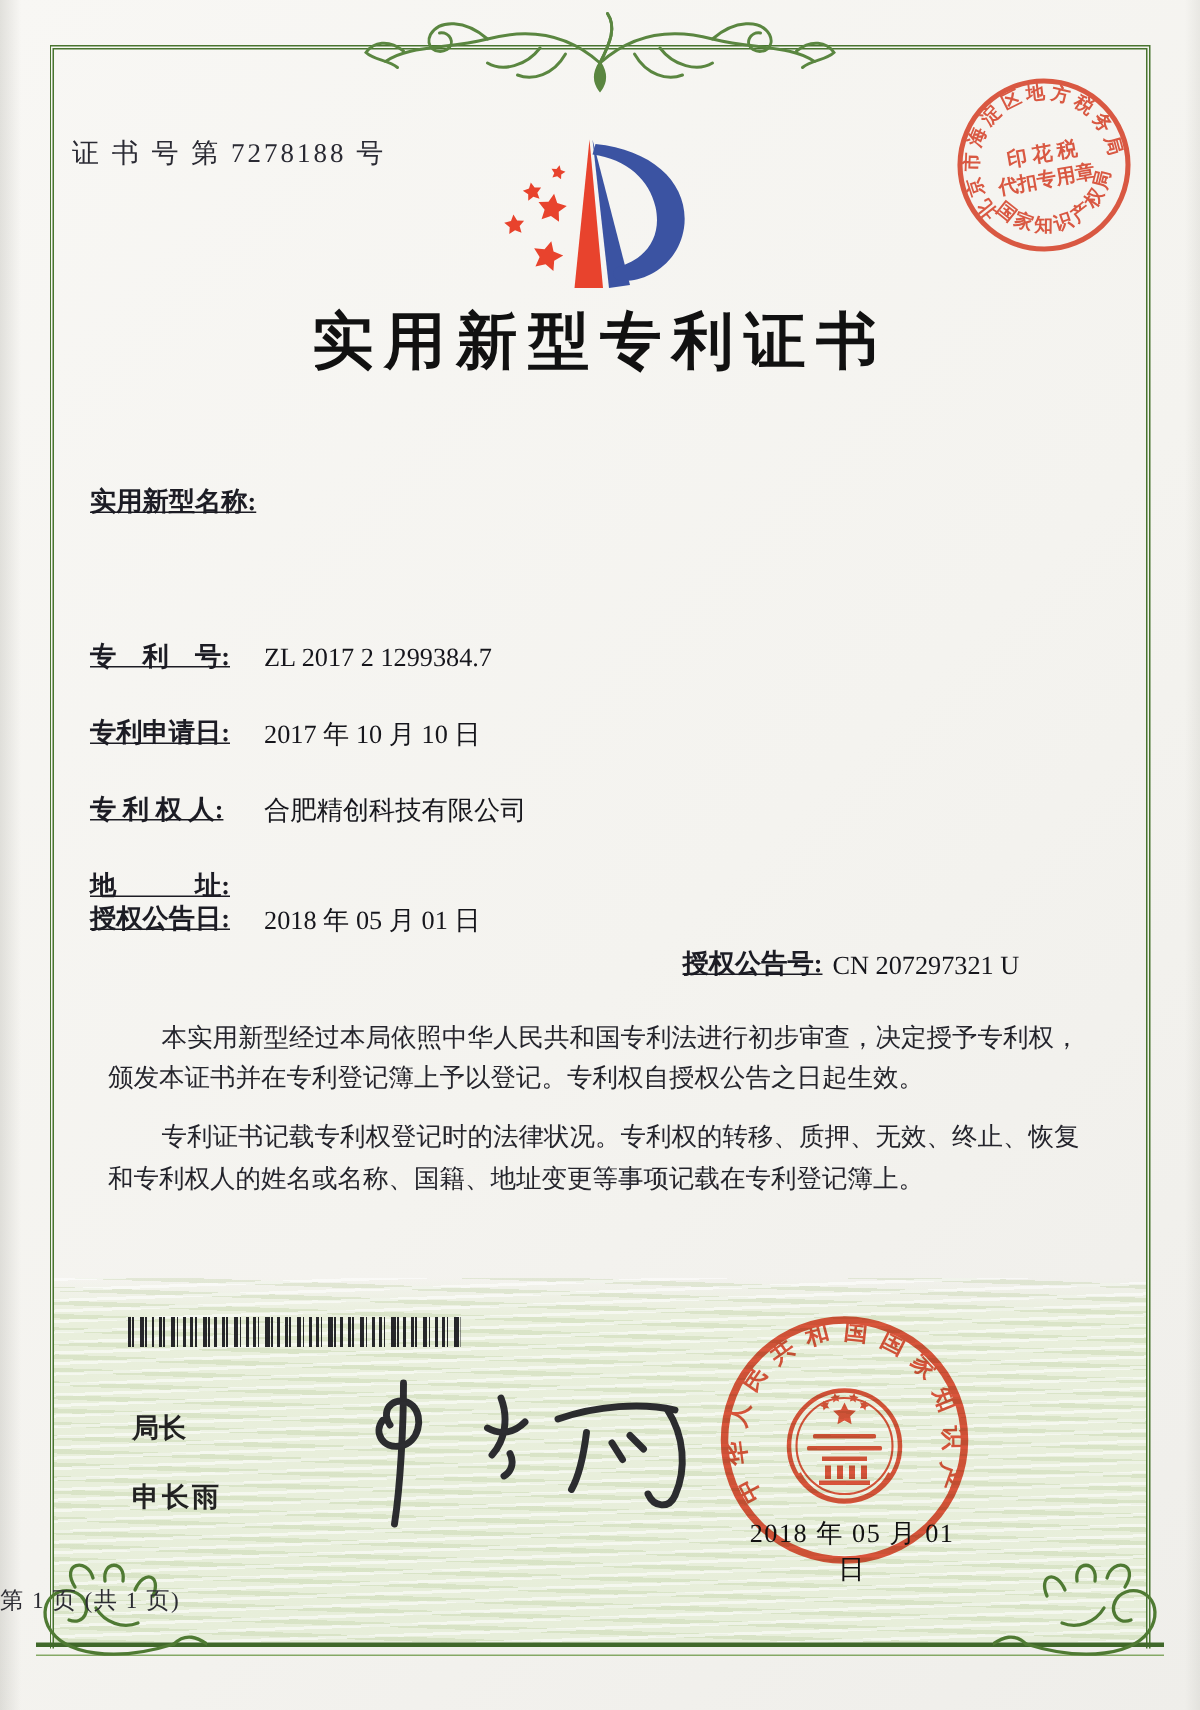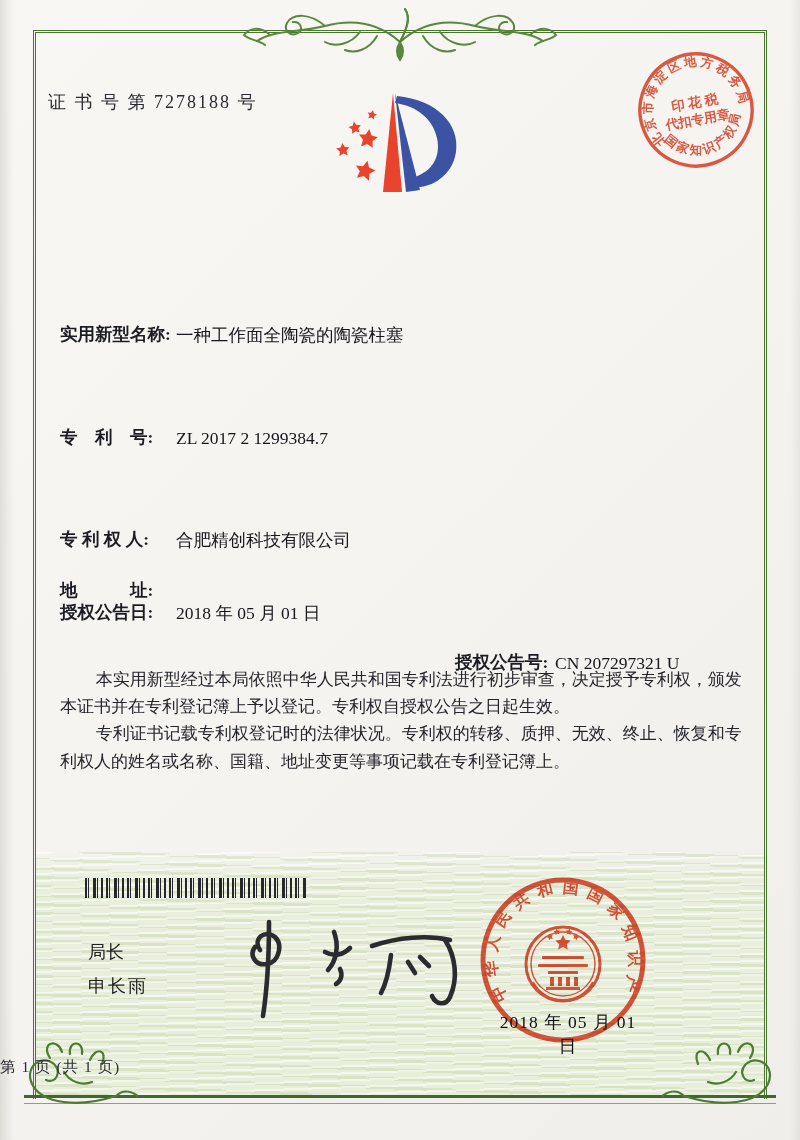--- a/index.html
+++ b/index.html
@@ -19,36 +19,36 @@
   
   .tint{position:absolute;left:36px;right:36px;top:852px;height:243px;
     background:
       repeating-linear-gradient(178deg,rgba(255,255,255,.55) 0 2px,rgba(0,0,0,0) 2px 7px),
       repeating-linear-gradient(2deg,rgba(173,196,140,.25) 0 3px,rgba(0,0,0,0) 3px 9px),
       linear-gradient(180deg,rgba(233,239,220,0) 0,#e9efdc 26px,#e7eeda 100%);}
   .cert-no{position:absolute;left:48px;top:90px;font-size:18px;letter-spacing:2px;color:#2a2a33;}
   .title{position:absolute;left:0;right:0;top:200px;text-align:center;
     font-size:41px;font-weight:700;letter-spacing:7px;color:#111;}
   .row{position:absolute;left:60px;display:flex;align-items:flex-start;font-size:17.5px;}
-  .lbl{width:116px;flex:0 0 116px;font-weight:600;color:#1c1c24;}
+  .lbl{width:116px;flex:0 0 116px;font-weight:600;color:#1c1c24;text-decoration:underline;}
   .val{color:#16161c;white-space:pre-line;max-width:500px;line-height:1.55;}
-  .grant2{position:absolute;left:455px;display:flex;font-size:17.5px;margin-top:20px;}
+  .grant2{position:absolute;left:455px;display:flex;font-size:17.5px;}
   .grant2 .lbl{width:100px;flex:0 0 100px;}
   .paras{position:absolute;left:60px;width:688px;top:666px;font-size:17px;line-height:1.6;color:#24242c;}
-  .paras p{margin:0;text-indent:2.1em;}
+  .paras p{margin:12px;text-indent:2.1em;}
   .barcode{position:absolute;left:85px;top:878px;width:222px;height:20px;opacity:.92;
     background:repeating-linear-gradient(90deg,
       #15151a 0 2px,rgba(0,0,0,0) 2px 3px,
       #15151a 3px 4px,rgba(0,0,0,0) 4px 8px,
       #15151a 8px 11px,rgba(0,0,0,0) 11px 12px,
       #15151a 12px 13px,rgba(0,0,0,0) 13px 16px,
       #15151a 16px 18px,rgba(0,0,0,0) 18px 21px);}
   .signoff{position:absolute;left:88px;top:940px;font-family:"Liberation Sans","DejaVu Sans",sans-serif;
-    font-weight:400;font-size:18px;color:#222;}
-  .signoff .name{margin-top:10px;letter-spacing:2px;}
+    font-weight:700;font-size:18px;color:#222;}
+  .signoff .name{margin-top:22px;letter-spacing:2px;}
   .signature{position:absolute;left:222px;top:912px;}
   .seal{position:absolute;mix-blend-mode:multiply;}
   .seal-date{position:absolute;left:492px;top:1010px;width:152px;text-align:center;
     font-size:17.5px;letter-spacing:1px;color:#111;z-index:5;}
   .footer{position:absolute;left:0;right:0;top:1057px;text-align:left;font-size:15.5px;color:#2c2c33;letter-spacing:1px;}
   .ornament{position:absolute;color:#587f38;}
   svg text{font-family:"Liberation Serif","DejaVu Serif",serif;}
 </style>
 </head>
 <body>
@@ -113,28 +113,32 @@
     <path d="M70,6 C110,10 133,34 129,62 C125,88 101,99 86,97 C81,96 80,90 85,88 C106,82 114,66 110,48 C106,30 91,16 68,13 Z" fill="#3b53a2"></path>
     <g fill="#e8432d">
       <use href="#st" transform="translate(45,25) scale(5) rotate(12)"></use>
       <use href="#st" transform="translate(28,38) scale(6.5) rotate(-10)"></use>
       <use href="#st" transform="translate(41,49) scale(10) rotate(8)"></use>
       <use href="#st" transform="translate(16,60) scale(7) rotate(-6)"></use>
       <use href="#st" transform="translate(38,81) scale(10.5) rotate(14)"></use>
     </g>
   </svg>
 
+  <div class="title">实用新型专利证书</div>
 
   <div class="row" style="top:322px">
     <span class="lbl">实用新型名称:</span>
-    <span class="val">一种工作面全陶瓷的陶瓷柱塞</span>
   </div>
   <div class="row" style="top:425px">
     <span class="lbl">专　利　号:</span>
     <span class="val">ZL 2017 2 1299384.7</span>
+  </div>
+  <div class="row" style="top:476px">
+    <span class="lbl">专利申请日:</span>
+    <span class="val">2017 年 10 月 10 日</span>
   </div>
   <div class="row" style="top:527px">
     <span class="lbl">专 利 权 人:</span>
     <span class="val">合肥精创科技有限公司</span>
   </div>
   <div class="row" style="top:578px">
     <span class="lbl">地　　　址:</span>
   </div>
 
   <div class="row" style="top:600px">

